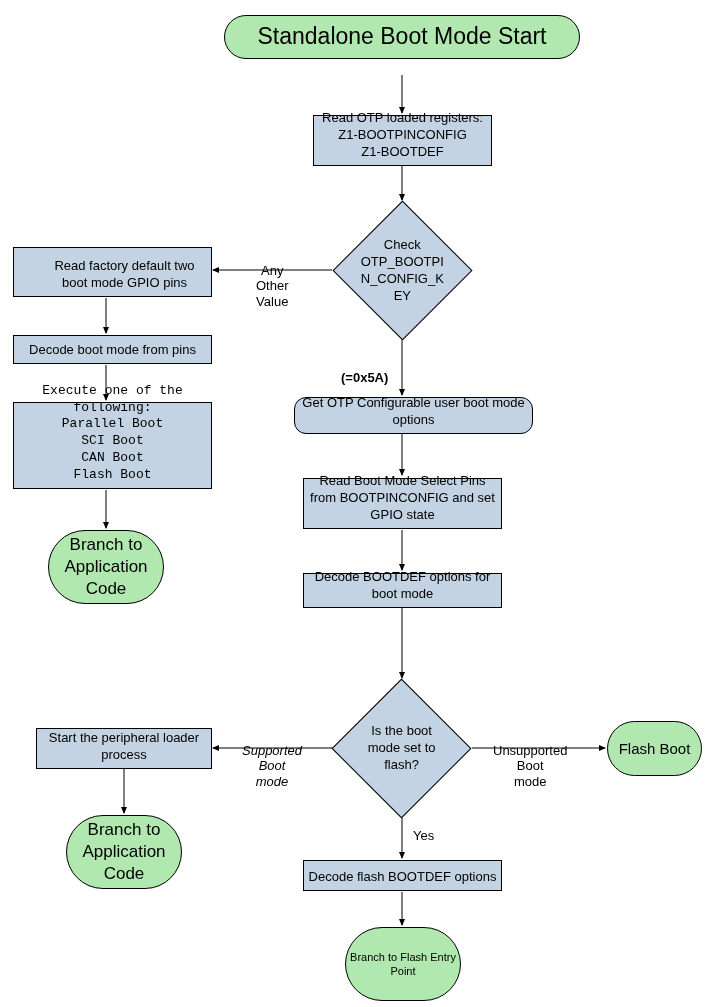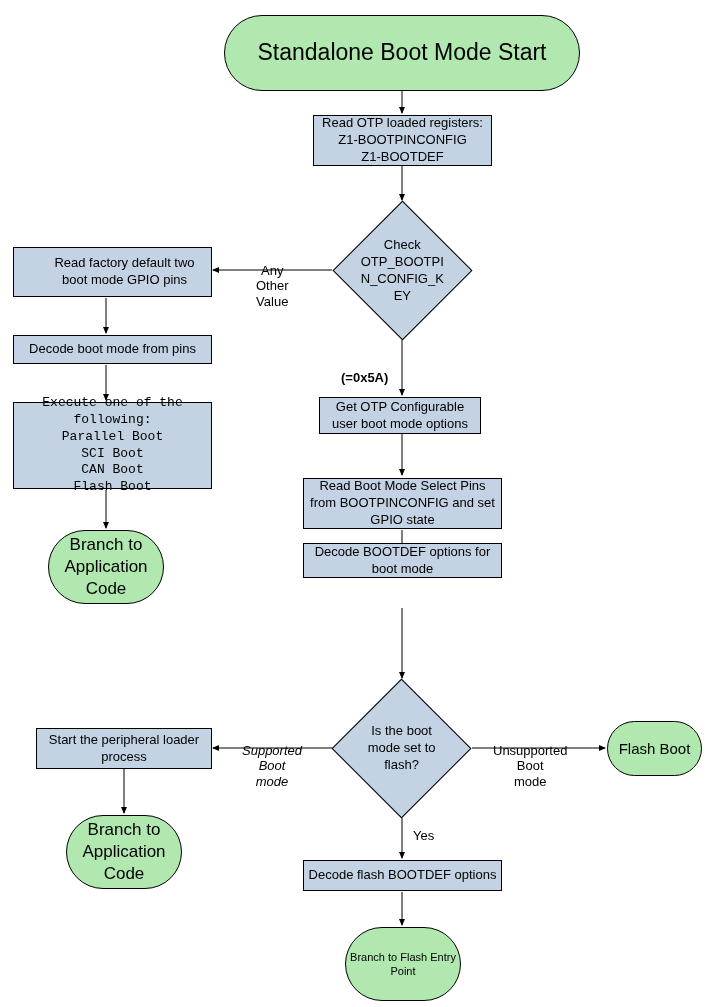--- a/index.html
+++ b/index.html
@@ -28,20 +28,21 @@
       box-sizing: border-box;
     }
     .terminal {
       background: #b0e8b0;
       border: 1px solid #000;
       border-radius: 999px;
     }
     .process {
       background: #c3d3e3;
       border: 1px solid #000;
+      align-items: flex-end;
     }
     .diamond {
       background: #c3d3e3;
       border: 1px solid #000;
       transform: rotate(45deg);
     }
     .diamond-inner {
       transform: rotate(-45deg);
       text-align: center;
       font-size: 13px;
@@ -89,21 +90,21 @@
 
   <line x1="472" y1="748" x2="605" y2="748" stroke="#000" stroke-width="1" marker-end="url(#arrow)"></line>
 
   <line x1="402" y1="818" x2="402" y2="858" stroke="#000" stroke-width="1" marker-end="url(#arrow)"></line>
 
   <line x1="124" y1="769" x2="124" y2="813" stroke="#000" stroke-width="1" marker-end="url(#arrow)"></line>
 
   <line x1="402" y1="892" x2="402" y2="925" stroke="#000" stroke-width="1" marker-end="url(#arrow)"></line>
 </svg>
 
-<div class="node terminal" style="left:224px; top:15px; width:356px; height:76px; font-size:23px;">
+<div class="node terminal" style="left:224px; top:15px; width:356px; height:44px; font-size:23px;">
   <span>Standalone Boot Mode Start</span>
 </div>
 
 <div class="node process" style="left:313px; top:115px; width:179px; height:51px;">
   <span style="white-space:pre-line;">Read OTP loaded registers:
 Z1-BOOTPINCONFIG
 Z1-BOOTDEF</span>
 </div>
 
 <div class="node diamond" style="left:353px; top:221px; width:99px; height:99px;">
@@ -125,29 +126,29 @@
 Parallel Boot
 SCI Boot
 CAN Boot
 Flash Boot</span>
 </div>
 
 <div class="node terminal" style="left:48px; top:530px; width:116px; height:74px; font-size:17px;">
   <span>Branch to Application Code</span>
 </div>
 
-<div class="node process" style="left:319px; top:397px; width:162px; height:37px;">
+<div class="node process" style="left:294px; top:397px; width:239px; height:37px;border-radius:12px;">
   <span>Get OTP Configurable user boot mode options</span>
 </div>
 
 <div class="node process" style="left:303px; top:478px; width:199px; height:51px;">
   <span>Read Boot Mode Select Pins from BOOTPINCONFIG and set GPIO state</span>
 </div>
 
-<div class="node process" style="left:303px; top:543px; width:199px; height:35px;">
+<div class="node process" style="left:303px; top:573px; width:199px; height:35px;">
   <span>Decode BOOTDEF options for boot mode</span>
 </div>
 
 <div class="node diamond" style="left:352px; top:699px; width:99px; height:99px;">
   <div class="diamond-inner">
     <span>Is the boot mode set to flash?</span>
   </div>
 </div>
 
 <div class="node process" style="left:36px; top:728px; width:176px; height:41px;">

